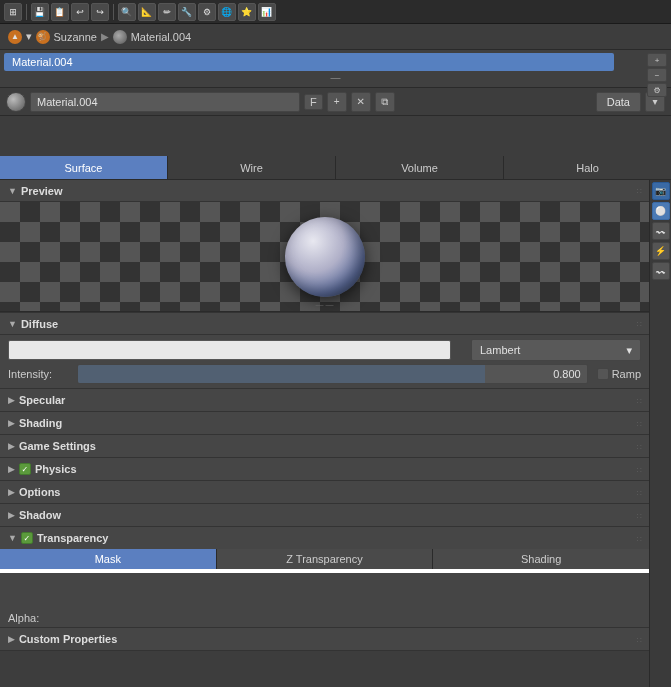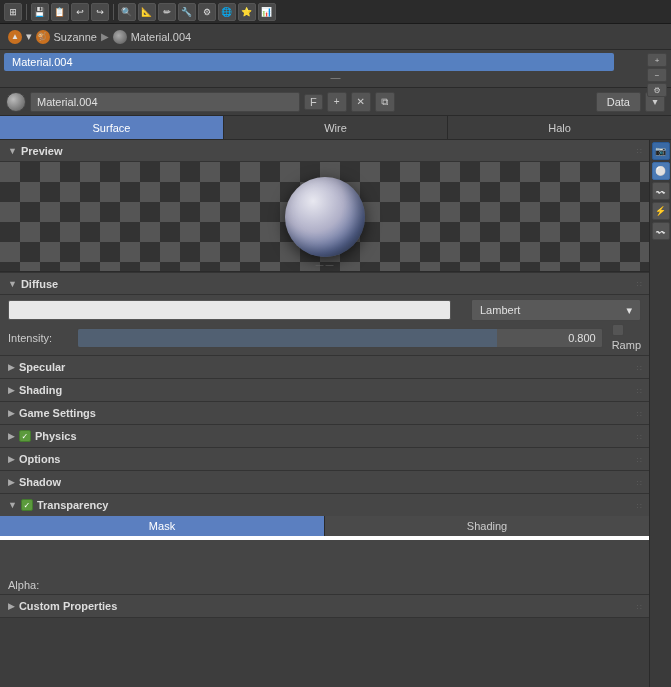--- a/index.html
+++ b/index.html
@@ -182,20 +182,21 @@
       display: flex;
       align-items: center;
     }
 
     
     .tab-bar {
       display: flex;
       background: #3d3d3d;
       border-bottom: 1px solid #2a2a2a;
       height: 24px;
+      margin-top: 40px;
     }
     .tab {
       flex: 1;
       display: flex;
       align-items: center;
       justify-content: center;
       font-size: 11px;
       cursor: pointer;
       border-right: 1px solid #2a2a2a;
       color: #ccc;
@@ -369,21 +370,20 @@
       bottom: 0;
       background: #4a7ab5;
       opacity: 0.3;
       width: 80%;
       border-radius: 2px 0 0 2px;
     }
     .ramp-btn {
       display: flex;
       align-items: flex-start;
       gap: 3px;
-      flex-direction: column;
     }
     .checkbox-sm {
       width: 12px;
       height: 12px;
       background: #555;
       border: 1px solid #444;
       border-radius: 2px;
     }
     .ramp-label {
       color: #ccc;
@@ -561,20 +561,21 @@
     <div class="icon-btn-sm">✕</div>
     <div class="icon-btn-sm">⧉</div>
     <div style="flex:1"></div>
     <div class="data-btn">Data</div>
     <div class="icon-btn-sm">▾</div>
   </div>
 
   <div class="tab-bar">
     <div class="tab active">Surface</div>
     <div class="tab">Wire</div>
+    <div class="tab">Volume</div>
     <div class="tab">Halo</div>
   </div>
 
   <div class="content-area">
     <div class="scrollable-props">
 
       <div class="collapsible-section">
         <div class="section-header">
           <span class="triangle">▼</span>
           <span class="section-title">Preview</span>
@@ -668,20 +669,21 @@
       <div class="collapsible-section">
         <div class="collapsible-header">
           <span class="triangle">▼</span>
           <div class="section-checkbox">✓</div>
           <span class="section-title">Transparency</span>
           <span class="drag-dots">::</span>
         </div>
 
         <div class="sub-tab-bar">
           <div class="sub-tab active">Mask</div>
+          <div class="sub-tab">Z Transparency</div>
           <div class="sub-tab">Shading</div>
         </div>
 
         <div class="alpha-row">
           <span class="alpha-label">Alpha:</span>
         </div>
       </div>
 
       <div class="custom-props-section">
         <div class="collapsible-header">

